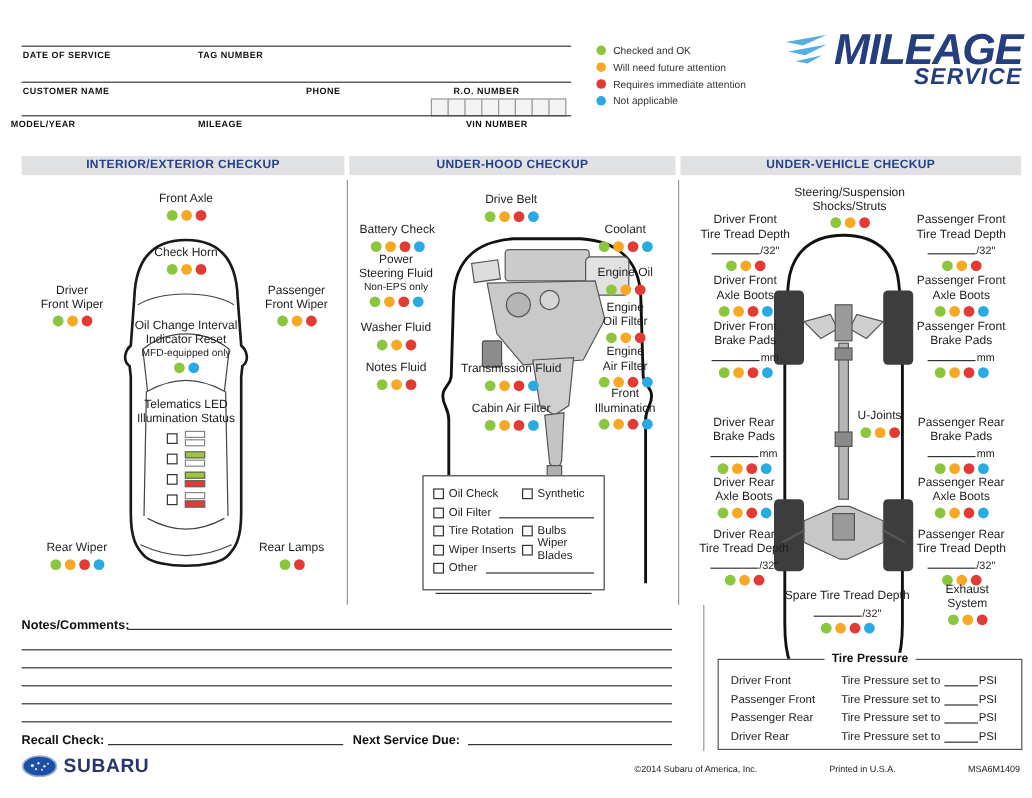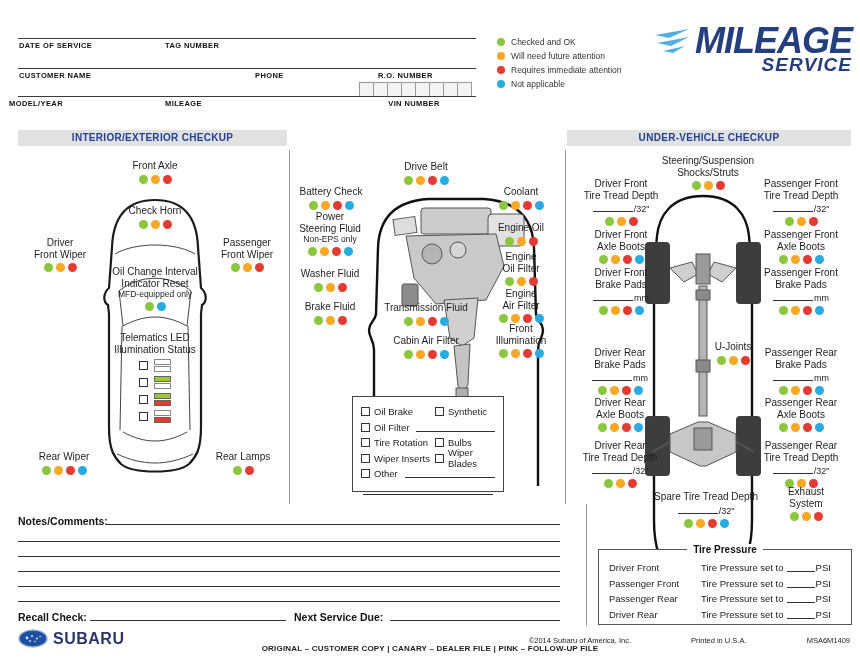--- a/index.html
+++ b/index.html
@@ -125,20 +125,21 @@
         <polygon points="0,9 34,3 14,12" fill="#54AEDF"></polygon>
         <polygon points="2,17 34,11 16,20" fill="#54AEDF"></polygon>
         <polygon points="8,25 30,20 18,27" fill="#54AEDF"></polygon>
       </svg>
       <span class="xl-express">MILEAGE</span>
     </div>
     <div class="xl-service">SERVICE</div>
   </div>
 
   <div class="colhdr" style="left:18px;top:130px;width:269px;">INTERIOR/EXTERIOR CHECKUP</div>
+  <div class="colhdr" style="left:291px;top:130px;width:272px;">UNDER-HOOD CHECKUP</div>
   <div class="colhdr" style="left:567px;top:130px;width:284px;">UNDER-VEHICLE CHECKUP</div>
 
   <div class="vdiv" style="left:289px;top:150px;height:354px;"></div>
   <div class="vdiv" style="left:565px;top:150px;height:354px;"></div>
   <div class="vdiv" style="left:586px;top:504px;height:122px;"></div>
 
   <svg class="diagram" style="left:95px;top:192px;" width="120" height="290" viewBox="0 0 120 290">
     <path d="M60 8 C92 8 102 30 103 55 L106 96 C111 100 113 109 107 113 L106 122 L106 235 C106 258 101 265 94 272 C82 282 38 282 26 272 C19 265 14 258 14 235 L14 122 L13 113 C7 109 9 100 14 96 L17 55 C18 30 28 8 60 8 Z" fill="#fff" stroke="#1a1a1a" stroke-width="2.2"></path>
     <path d="M20 62 C40 50 80 50 100 62" fill="none" stroke="#444" stroke-width="1"></path>
     <path d="M24 99 C45 82 75 82 96 99 L92 134 C70 122 50 122 28 134 Z" fill="none" stroke="#444" stroke-width="1"></path>
@@ -336,21 +337,21 @@
       <div class="cp" style="left: 471px; top: 251px; width: 100px;">
         <div class="cp-line">Engine</div>
         <div class="cp-line">Oil Filter</div>
         <div class="dots">
           <span class="dot" style="background: rgb(140, 198, 63);"></span>
           <span class="dot" style="background: rgb(247, 168, 36);"></span>
           <span class="dot" style="background: rgb(226, 59, 51);"></span>
         </div>
       </div>
       <div class="cp" style="left: 275px; top: 301px; width: 110px;">
-        <div class="cp-line">Brake Fluid</div>
+        <div class="cp-line">Notes Fluid</div>
         <div class="dots">
           <span class="dot" style="background: rgb(140, 198, 63);"></span>
           <span class="dot" style="background: rgb(247, 168, 36);"></span>
           <span class="dot" style="background: rgb(226, 59, 51);"></span>
         </div>
       </div>
       <div class="cp" style="left: 471px; top: 288px; width: 100px;">
         <div class="cp-line">Engine</div>
         <div class="cp-line">Air Filter</div>
         <div class="dots">
@@ -547,21 +548,21 @@
           <span class="dot" style="background: rgb(247, 168, 36);"></span>
           <span class="dot" style="background: rgb(226, 59, 51);"></span>
         </div>
       </div>
     </div>
 
   <div class="svcbox" id="svcbox">
       <div class="svc-row">
         <span class="svc-cell first">
           <span class="cb"></span>
-          <span>Oil Brake</span>
+          <span>Oil Check</span>
         </span>
         <span class="svc-cell grow">
           <span class="cb"></span>
           <span>Synthetic</span>
         </span>
       </div>
       <div class="svc-row">
         <span class="svc-cell grow">
           <span class="cb"></span>
           <span>Oil Filter</span>
@@ -650,20 +651,19 @@
       <ellipse cx="15" cy="9.5" rx="14" ry="8.5" fill="#1d50a3" stroke="#9bb3d4" stroke-width="1.4"></ellipse>
       <circle cx="9" cy="9" r="1.4" fill="#dfe9f7"></circle>
       <circle cx="14" cy="7" r="1" fill="#dfe9f7"></circle>
       <circle cx="19" cy="9.5" r="1" fill="#dfe9f7"></circle>
       <circle cx="12" cy="12" r=".9" fill="#dfe9f7"></circle>
       <circle cx="17" cy="12.5" r=".8" fill="#dfe9f7"></circle>
       <circle cx="22" cy="7.5" r=".8" fill="#dfe9f7"></circle>
     </svg>
     <span class="subaru-word">SUBARU</span>
   </div>
-  <div class="foot-center">ORIGINAL – CUSTOMER COPY  |  CANARY – DEALER FILE  |  PINK – FOLLOW-UP FILE</div>
   <div class="foot-right">
     <span style="margin-left:0;">©2014 Subaru of America, Inc.</span>
     <span>Printed in U.S.A.</span>
     <span>MSA6M1409</span>
   </div>
 
 </div>
 
 </body></html>

